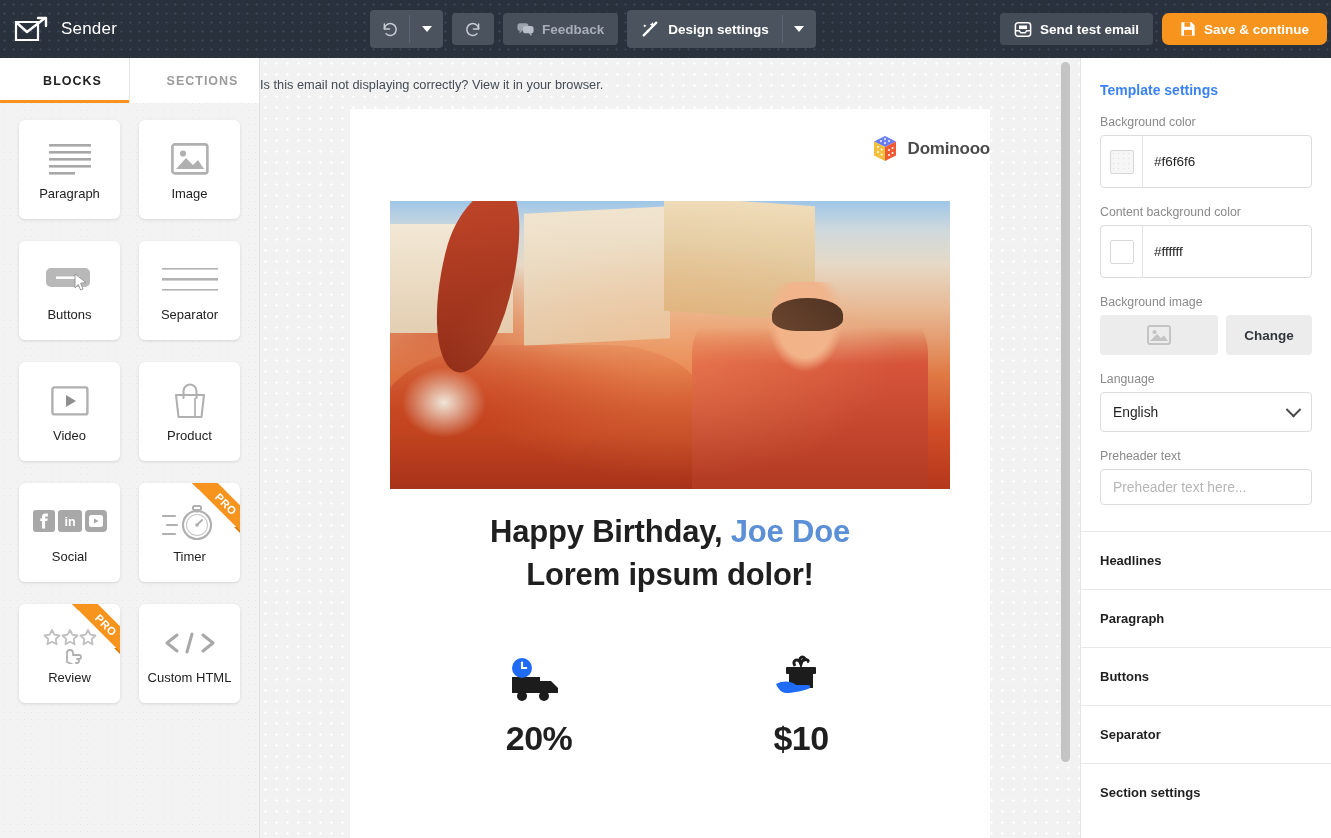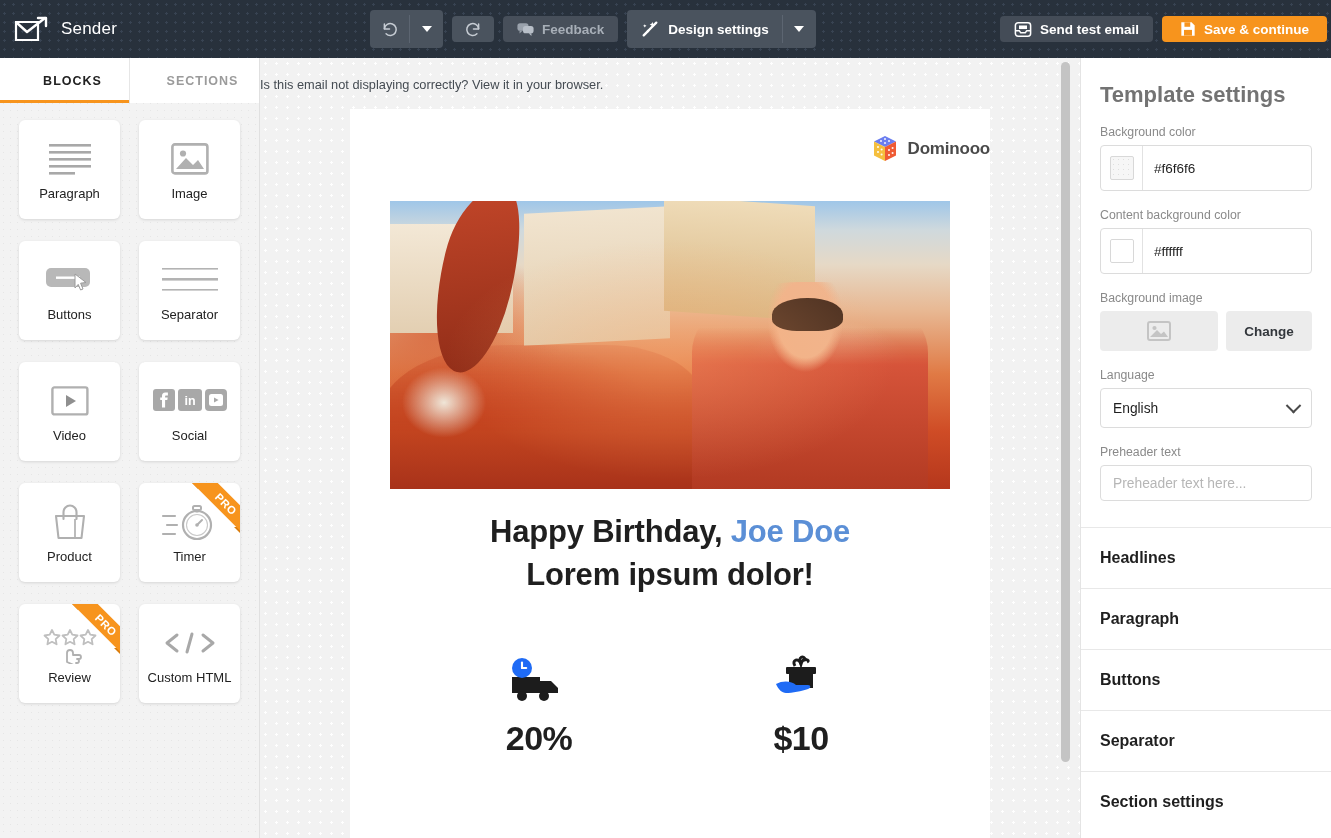--- a/index.html
+++ b/index.html
@@ -21,42 +21,42 @@
     display: flex; align-items: center;
     position: relative;
     z-index: 20;
   }
   .brand { display: flex; align-items: center; gap: 13px; padding-left: 14px; width: 370px; }
   .brand-logo { width: 34px; height: 27px; position: relative; }
   .brand-name { color: #ffffff; font-size: 17px; letter-spacing: .2px; }
 
   .tb-actions { display: flex; align-items: center; gap: 9px; }
   .tb-btn {
-    height: 26px; border-radius: 4px;
+    height: 32px; border-radius: 4px;
     background: #4a535e;
     color: #ffffff;
     font-size: 13.5px; font-weight: bold;
     display: flex; align-items: center; gap: 8px;
     padding: 0 14px;
     border: none; cursor: pointer;
     white-space: nowrap;
   }
   .tb-btn.icon-only { padding: 0; width: 42px; justify-content: center; }
   .tb-btn.muted { background: #474f5a; color: #a7aeb7; }
   .tb-btn.ghost { background: #444c57; }
   .tb-split { display: flex; align-items: stretch; background: #4a535e; border-radius: 4px; height: 38px; }
   .tb-split .main {
     display: flex; align-items: center; gap: 9px;
     padding: 0 13px 0 14px; color: #fff; font-size: 13.5px; font-weight: bold;
     cursor: pointer;
   }
   .tb-split .divider { width: 1px; background: #5c6571; margin: 5px 0; }
   .tb-split .caret { width: 33px; display: flex; align-items: center; justify-content: center; cursor: pointer; }
   .tb-split.undo .main { padding: 0 11px; }
-  .tb-btn.primary { background: #f7941d; color: #ffffff; padding: 0 18px; }
+  .tb-btn.primary { background: #f7941d; color: #ffffff; padding: 0 18px; border-radius: 7px; }
   .caret-glyph {
     width: 0; height: 0;
     border-left: 5px solid transparent; border-right: 5px solid transparent;
     border-top: 6px solid #ffffff;
   }
   .tb-spacer { flex: 1 1 auto; }
   .tb-right { display: flex; align-items: center; gap: 9px; padding-right: 4px; }
 
   
   .body { flex: 1 1 auto; display: flex; min-height: 0; position: relative; }
@@ -231,25 +231,25 @@
     background: #c4c4c4; border-radius: 5px;
   }
 
   
   .rightpanel {
     width: 251px; flex: 0 0 251px;
     background: #ffffff;
     border-left: 1px solid #e4e4e4;
     overflow: hidden;
   }
-  .rp-title { font-size: 22px; font-weight: bold; color: #737373; padding: 24px 12px 0 19px; }
+  .rp-title { font-size: 14px; font-weight: bold; color: #3b82f6; padding: 24px 12px 0 19px; }
   .rp-group { padding: 0 19px; }
   .rp-label { font-size: 12.3px; color: #8a8a8a; margin-top: 17px; margin-bottom: 6px; }
   .color-field {
-    display: flex; align-items: stretch; height: 46px;
+    display: flex; align-items: stretch; height: 53px;
     border: 1px solid #dcdcdc; border-radius: 4px; overflow: hidden; background: #fff;
   }
   .color-swatch-cell { width: 42px; display: flex; align-items: center; justify-content: center;
     border-right: 1px solid #e2e2e2; }
   .swatch { width: 24px; height: 24px; border: 1px solid #d8d8d8; border-radius: 2px; }
   .swatch.checker {
     background-color: #f6f6f6;
     background-image: radial-gradient(circle, #dfdfdf .7px, transparent .9px);
     background-size: 5px 5px;
   }
@@ -279,21 +279,21 @@
   }
   .text-field input {
     border: none; outline: none; width: 100%; font-size: 13.8px;
     font-family: "Liberation Sans", sans-serif; color: #1f1f1f; background: transparent;
   }
   .text-field input::placeholder { color: #b6b6b6; }
   .rp-sections { margin-top: 26px; }
   .rp-section {
     border-top: 1px solid #e8e8e8;
     padding: 21px 19px;
-    font-size: 16px; font-weight: bold; color: #1f1f1f; cursor: pointer;
+    font-size: 13px; font-weight: bold; color: #1f1f1f; cursor: pointer;
   }
   .icon-svg { display: block; }
 </style>
 </head>
 <body>
 
 <div class="app">
 
   <div class="topbar">
     <div class="brand">
@@ -461,42 +461,42 @@
             <svg class="icon-svg" width="38" height="30" viewBox="0 0 38 30">
               <rect x="1.4" y="1.4" width="35" height="27" rx="2" fill="none" stroke="#b0b0b0" stroke-width="2.4"></rect>
               <path d="M15 9 L25 15 L15 21 Z" fill="#8f8f8f"></path>
             </svg>
           </span>
           <span class="blabel">Video</span>
         </div>
 
         <div class="block">
           <span class="bicon">
+            <svg class="icon-svg" width="36" height="36" viewBox="0 0 36 36">
+              <path d="M4 12 h28 l-2.5 22 h-23 z" fill="none" stroke="#b0b0b0" stroke-width="2.1" stroke-linejoin="round"></path>
+              <path d="M11.5 15 V8 a6.5 6.5 0 0 1 13 0 V15" fill="none" stroke="#b0b0b0" stroke-width="2.1" stroke-linecap="round"></path>
+              <path d="M23 15 V34" fill="none" stroke="#b0b0b0" stroke-width="1.7"></path>
+            </svg>
+          </span>
+          <span class="blabel">Product</span>
+        </div>
+
+        <div class="block">
+          <span class="bicon">
             <svg class="icon-svg" width="74" height="24" viewBox="0 0 74 24">
               <rect x="0" y="0" width="22" height="22" rx="3" fill="#a8a8a8"></rect>
               <path d="M12.8 6.4 h2.1 V3.6 h-2.6 c-2.2 0-3.3 1.3-3.3 3.2 v1.6 H7.2 v2.7 H9 v7.3 h3.1 v-7.3 h2.2 l.4 -2.7 h-2.6 V7.4 c0 -.7 .2 -1 .7 -1 z" fill="#ffffff"></path>
               <rect x="25" y="0" width="24" height="22" rx="3" fill="#a8a8a8"></rect>
               <text x="37" y="16" text-anchor="middle" font-family="Liberation Sans, sans-serif" font-size="12.5" font-weight="bold" fill="#ffffff">in</text>
               <rect x="52" y="0" width="22" height="22" rx="4" fill="#a8a8a8"></rect>
               <rect x="56" y="5" width="14" height="12" rx="2.5" fill="#ffffff"></rect>
               <path d="M61 8.5 L65.6 11 L61 13.5 Z" fill="#a8a8a8"></path>
             </svg>
           </span>
           <span class="blabel">Social</span>
-        </div>
-
-        <div class="block">
-          <span class="bicon">
-            <svg class="icon-svg" width="36" height="36" viewBox="0 0 36 36">
-              <path d="M4 12 h28 l-2.5 22 h-23 z" fill="none" stroke="#b0b0b0" stroke-width="2.1" stroke-linejoin="round"></path>
-              <path d="M11.5 15 V8 a6.5 6.5 0 0 1 13 0 V15" fill="none" stroke="#b0b0b0" stroke-width="2.1" stroke-linecap="round"></path>
-              <path d="M23 15 V34" fill="none" stroke="#b0b0b0" stroke-width="1.7"></path>
-            </svg>
-          </span>
-          <span class="blabel">Product</span>
         </div>
 
         <div class="block">
           <span class="bicon">
             <svg class="icon-svg" width="58" height="42" viewBox="0 0 58 42">
               <circle cx="36" cy="24" r="14" fill="none" stroke="#b0b0b0" stroke-width="2.2"></circle>
               <circle cx="36" cy="24" r="10.5" fill="none" stroke="#c9c9c9" stroke-width="1.1"></circle>
               <path d="M36 24 L41 19" stroke="#b0b0b0" stroke-width="2" stroke-linecap="round"></path>
               <circle cx="36" cy="24" r="1.8" fill="#b0b0b0"></circle>
               <rect x="32" y="5" width="8" height="4" rx="1.5" fill="none" stroke="#b0b0b0" stroke-width="2"></rect>

